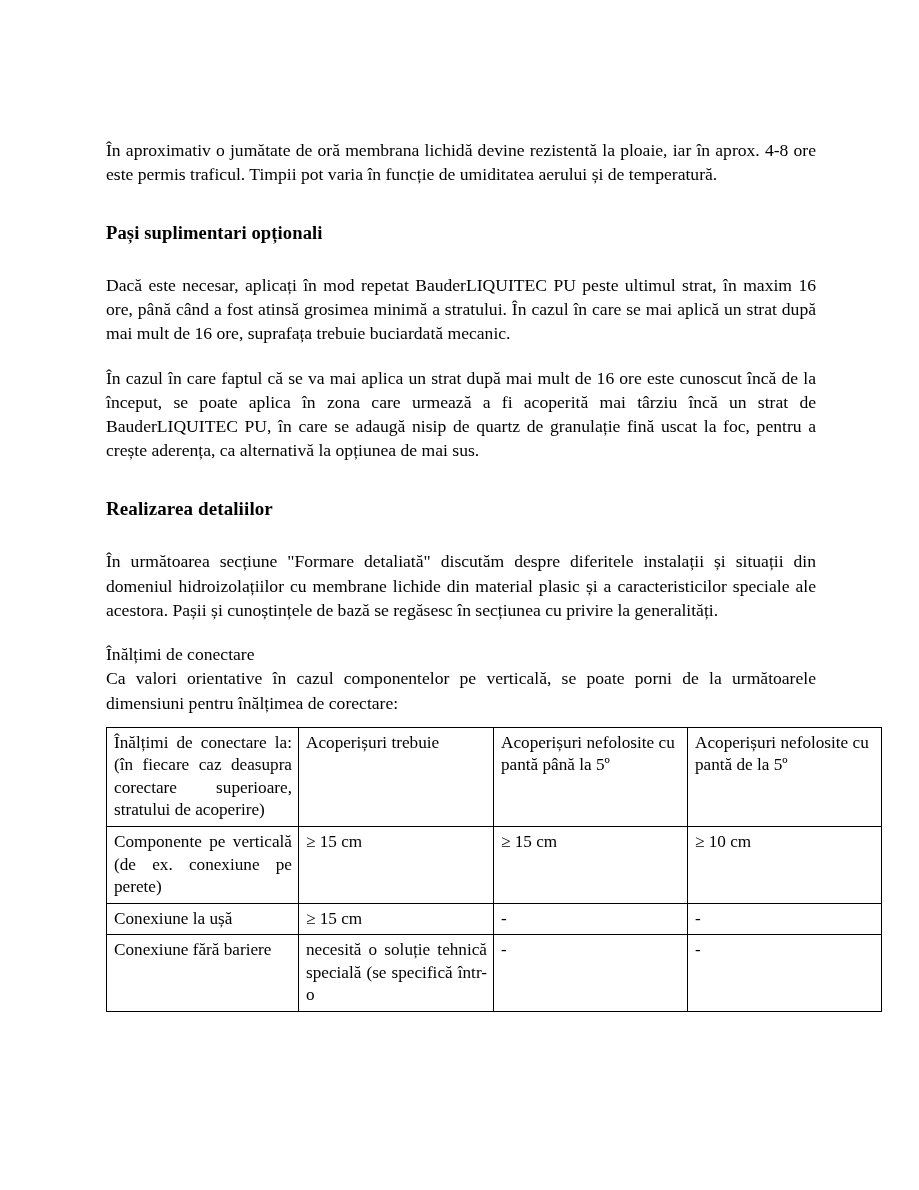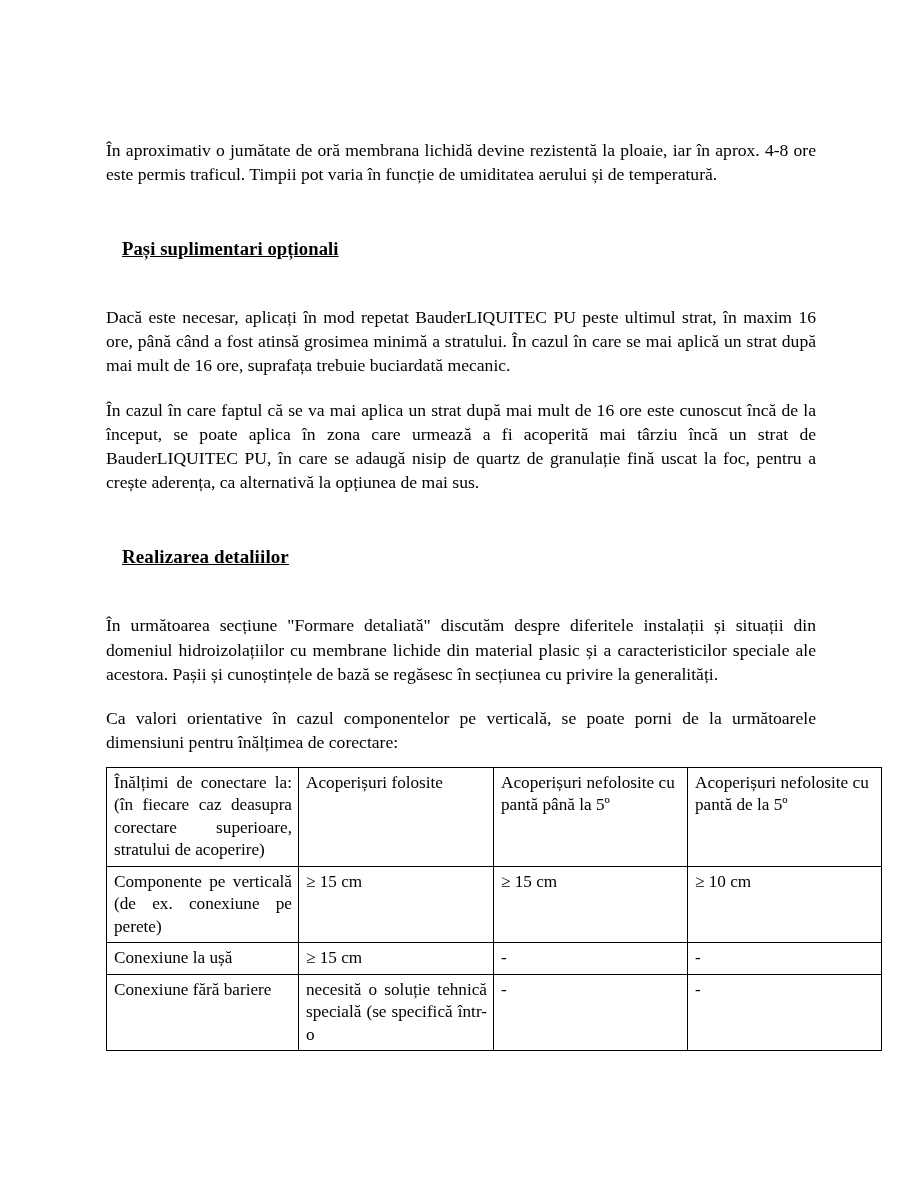--- a/index.html
+++ b/index.html
@@ -35,27 +35,26 @@
   }
   p.body-text.nojust {
     text-align: left;
   }
   .gap-sm { height: 12px; }
   .gap-md { height: 20px; }
   .gap-lg { height: 28px; }
   .gap-xl { height: 34px; }
 
   h2.section-heading {
-    margin: 16px;
+    margin: 0;
     font-family: "Liberation Serif", "DejaVu Serif", serif;
     font-weight: bold;
     font-size: 18.6px;
     line-height: 1.3;
     letter-spacing: 0.1px;
-    text-decoration: underline;
   }
   h2.section-heading.bigger {
     font-size: 19px;
   }
 
   table.spec-table {
     border-collapse: collapse;
     width: 719px;
     table-layout: fixed;
     margin: 0;
@@ -105,33 +104,34 @@
     <div class="gap-xl"></div>
 
     <h2 class="section-heading bigger">Realizarea detaliilor</h2>
 
     <div class="gap-lg"></div>
 
     <p class="body-text">În următoarea secțiune "Formare detaliată" discutăm despre diferitele instalații și situații din domeniul hidroizolațiilor cu membrane lichide din material plasic și a caracteristicilor speciale ale acestora. Pașii și cunoștințele de bază se regăsesc în secțiunea cu privire la generalități.</p>
 
     <div class="gap-md"></div>
 
+    <p class="body-text nojust">Înălțimi de conectare</p>
 
     <p class="body-text">Ca valori orientative în cazul componentelor pe verticală, se poate porni de la următoarele dimensiuni pentru înălțimea de corectare:</p>
 
     <div class="gap-sm"></div>
 
     <table class="spec-table">
       <tbody>
         <tr>
           <td class="c0">
             <span class="cell-inner">Înălțimi de conectare la: (în fiecare caz deasupra corectare superioare, stratului de acoperire)</span>
           </td>
           <td class="c1 plain">
-            <span class="cell-inner">Acoperișuri folosite</span>
+            <span class="cell-inner">Acoperișuri trebuie</span>
           </td>
           <td class="c2 plain">
             <span class="cell-inner">Acoperișuri nefolosite cu pantă până la 5º</span>
           </td>
           <td class="c3 plain">
             <span class="cell-inner">Acoperișuri nefolosite cu pantă de la 5º</span>
           </td>
         </tr>
 
         <tr>

